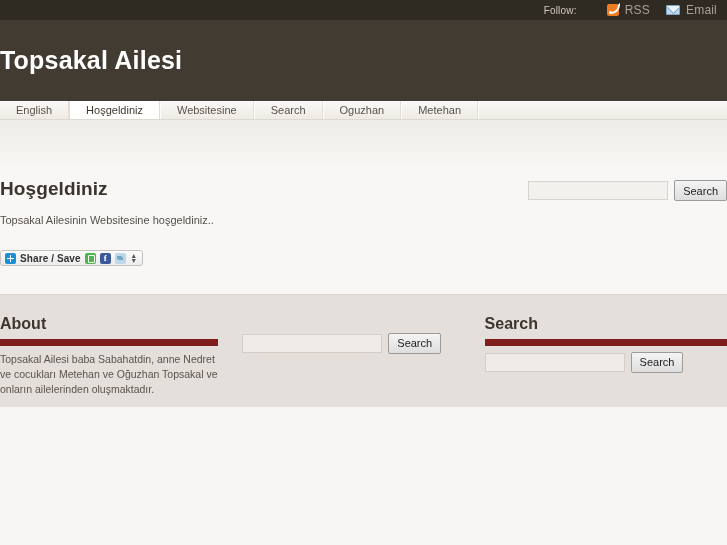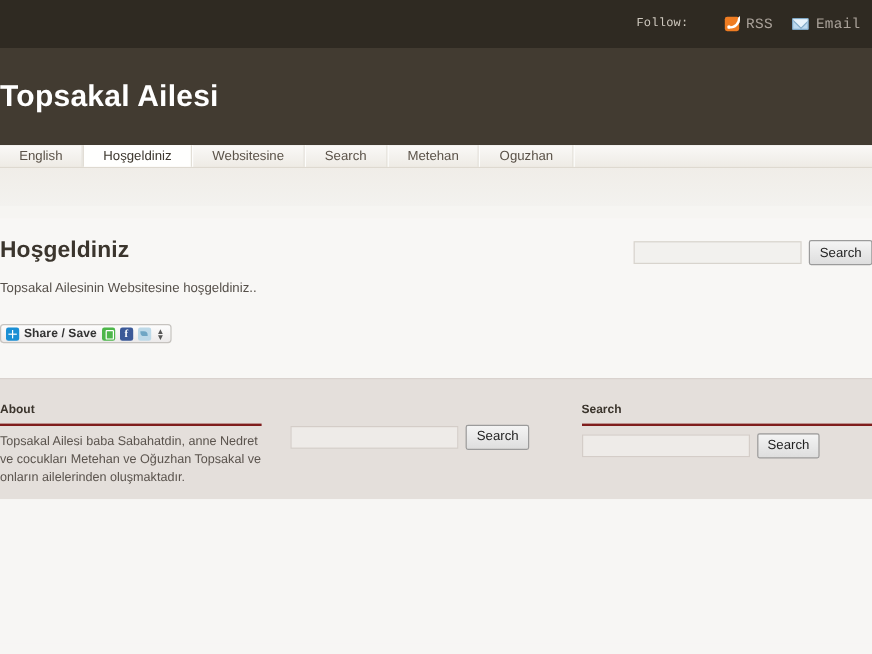--- a/index.html
+++ b/index.html
@@ -7,27 +7,26 @@
     margin: 0; padding: 0;
     width: 727px; height: 545px;
     background: #f7f6f4;
     font-family: "Liberation Sans", sans-serif;
     -webkit-font-smoothing: antialiased;
   }
   .page { width: 727px; height: 545px; position: relative; overflow: hidden; background:#f7f6f4; }
 
   
   .topbar {
-    height: 40px;
+    height: 20px;
     background: #2f2a22;
     display: flex;
     align-items: center;
     justify-content: flex-end;
     padding-right: 10px;
-    font-family: Liberation Mono, monospace;
   }
   .follow-label {
     color: #cfc9bf;
     font-size: 10px;
     margin-right: 14px;
     letter-spacing: .2px;
   }
   .follow-item {
     display: flex;
     align-items: center;
@@ -244,25 +243,25 @@
   }
   .footer-cols {
     display: flex;
     gap: 0;
   }
   .fcol { width: 33.33%; padding-right: 24px; }
   .fcol.mid { padding-right: 24px; }
   .fcol.right { padding-right: 0; }
   .fwidget-title {
     margin: 0 0 6px 0;
-    font-size: 10px;
+    font-size: 16px;
     font-weight: bold;
     color: #3b352d;
     padding-bottom: 6px;
-    border-bottom: 2px solid #7f1d1d;
+    border-bottom: 7px solid #7f1d1d;
   }
   .fcol .s-input { background: #eeebe8; border-color:#d4cdc8; }
   .fcol-text {
     font-size: 10.5px;
     color: #5a534d;
     line-height: 15px;
     margin: 0;
   }
   .footer-search { margin-top: 2px; }
   .mid-search { margin-top: 18px; }
@@ -301,22 +300,22 @@
 
   <div class="masthead">
     <h1 class="site-title">Topsakal Ailesi</h1>
   </div>
 
   <div class="navbar">
     <a class="nav-item">English</a>
     <a class="nav-item active">Hoşgeldiniz</a>
     <a class="nav-item">Websitesine</a>
     <a class="nav-item">Search</a>
+    <a class="nav-item">Oguzhan</a>
     <a class="nav-item">Metehan</a>
-    <a class="nav-item">Oguzhan</a>
     <span class="nav-filler"></span>
   </div>
 
   <div class="band"></div>
   <div class="band2"></div>
 
   <div class="content">
     <div class="content-inner">
 
       <form class="search-form main-search">

